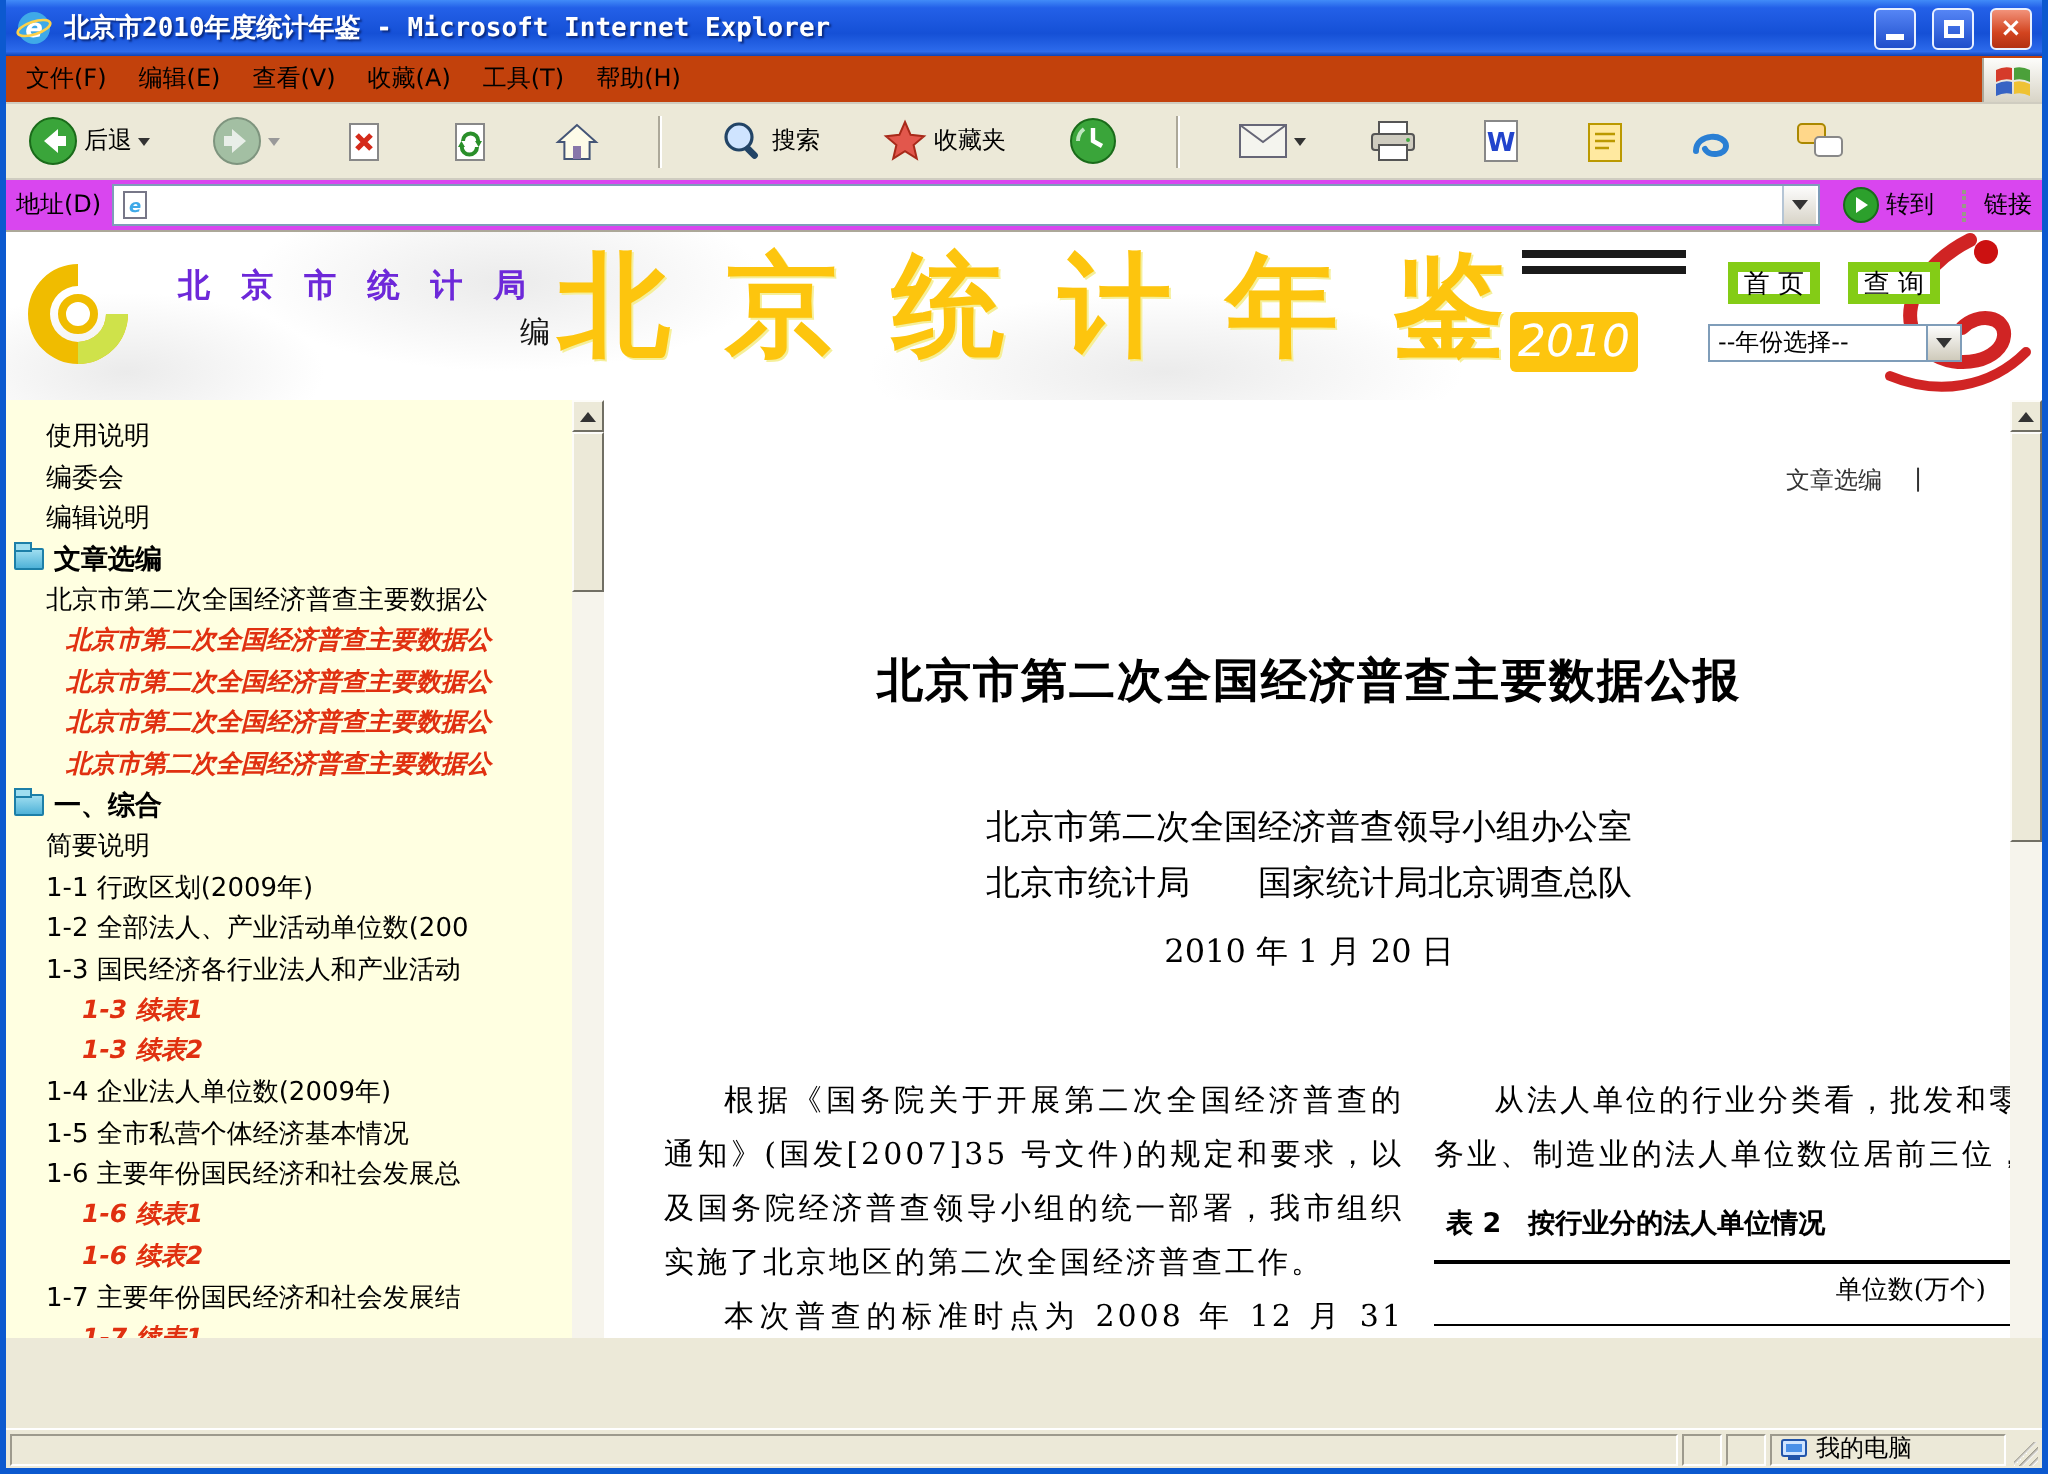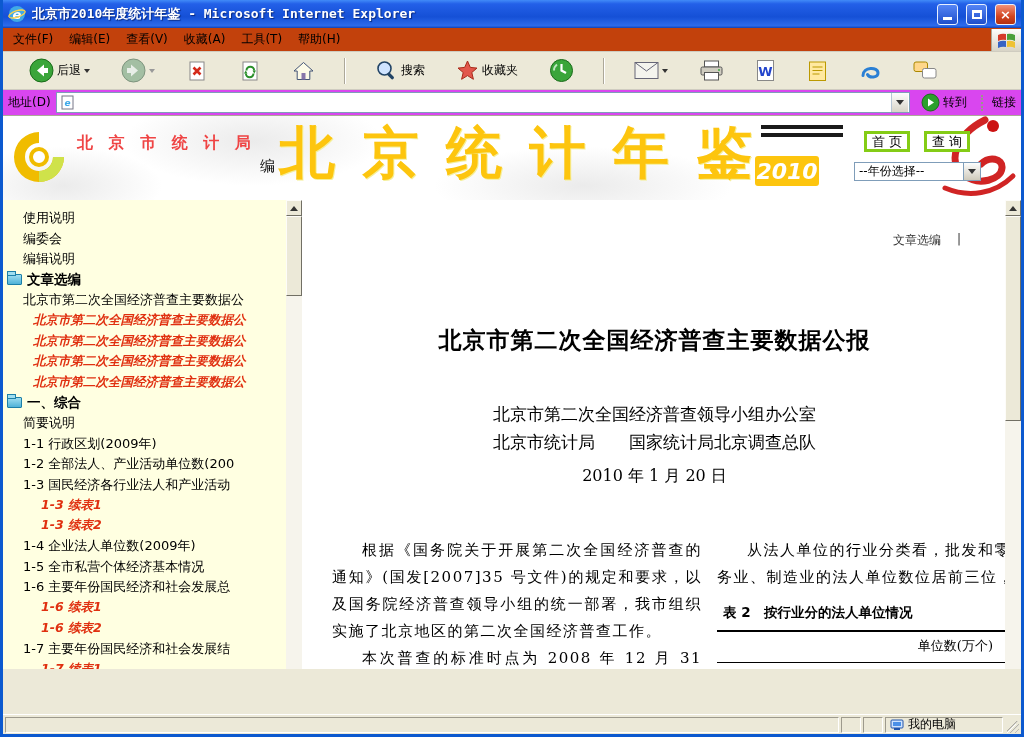--- a/index.html
+++ b/index.html
@@ -21,21 +21,21 @@
   .min-glyph{width:9px;height:3px;background:#fff;margin-top:9px;}
   .max-glyph{width:10px;height:9px;border:2px solid #fff;border-top-width:3px;}
   
   .menubar{height:24px;flex:none;background:#c2410c;display:flex;align-items:center;
     border-bottom:1px solid #cfccc0;padding-left:2px;}
   .menu-item{font-size:12px;color:#000;padding:3px 8px;cursor:default;}
   .winlogo-box{margin-left:auto;width:30px;height:22px;border-left:1px solid #aca899;
     background:linear-gradient(180deg,#fdfdfb,#d8d4c6);display:flex;align-items:center;justify-content:center;}
   
   .toolbar{height:38px;flex:none;background:#ece9d8;display:flex;align-items:center;gap:21px;
-    padding:0 21px;border-bottom:1px solid #cfccc0;}
+    padding:0 6px;border-bottom:1px solid #cfccc0;}
   .tbtn{display:flex;align-items:center;gap:3px;padding:2px 4px;border:1px solid transparent;border-radius:2px;cursor:default;}
   .tbtn-label{font-size:12px;color:#000;}
   .drop-arrow{width:0;height:0;border:3px solid transparent;border-top:4px solid #333;margin-top:4px;}
   .drop-arrow.dis{border-top-color:#999;}
   .tsep{width:2px;height:26px;border-left:1px solid #aca899;border-right:1px solid #fff;margin:0 3px;}
   
   .addressbar{height:26px;flex:none;background:#d946ef;display:flex;align-items:center;gap:5px;
     padding:0 5px;border-bottom:1px solid #aca899;}
   .addr-label{font-size:12px;color:#000;white-space:nowrap;}
   .addr-field{flex:1;height:21px;background:#fff;border:1px solid #7f9db9;display:flex;align-items:center;padding:0 1px;}
@@ -48,34 +48,34 @@
   .links-grip{width:3px;height:16px;border-left:2px dotted #9a968a;margin:0 3px;}
   
   .viewport{flex:1;display:flex;flex-direction:column;overflow:hidden;background:#fff;}
   
   .banner{height:84px;flex:none;background:#fff;position:relative;overflow:hidden;}
   .blob{position:absolute;border-radius:50%;background:radial-gradient(ellipse at center,#ebebeb 0%,rgba(255,255,255,0) 70%);}
   .b1{left:120px;top:-20px;width:260px;height:90px;}
   .b2{left:430px;top:30px;width:300px;height:80px;}
   .b3{left:-40px;top:30px;width:200px;height:80px;}
   .yb-logo{position:absolute;left:8px;top:13px;}
-  .org{position:absolute;left:74px;top:17px;color:#ef4444;}
+  .org{position:absolute;left:86px;top:17px;color:#6d28d9;}
   .org-l1{font-size:16px;font-weight:bold;letter-spacing:5px;white-space:nowrap;}
   .org-l2{font-size:14px;letter-spacing:1px;margin-top:7px;white-space:nowrap;}
   .side-char{position:absolute;left:257px;top:41px;font-size:15px;color:#111;}
   .banner-title{position:absolute;left:276px;top:0px;font-size:56px;font-weight:bold;color:#fdc50e;
     letter-spacing:4px;white-space:nowrap;font-family:"DejaVu Serif","Liberation Serif",serif;
     text-shadow:1px 1px 0 #f5ef9a;}
   .badge-lines{position:absolute;left:758px;top:9px;}
   .badge-lines div{width:82px;height:4px;background:#1a1a1a;margin-bottom:4px;}
   .year-badge{position:absolute;left:752px;top:40px;width:64px;height:30px;background:#fdc50e;
-    color:#fff;font-weight:bold;font-style:italic;font-size:22px;display:flex;align-items:center;
+    color:#fff;font-weight:normal;font-style:italic;font-size:22px;display:flex;align-items:center;
     justify-content:center;border-radius:3px;}
   .red-figure{position:absolute;right:2px;top:0;}
-  .btn-home,.btn-query{position:absolute;top:15px;width:46px;height:21px;border:3px solid #84cc16;
+  .btn-home,.btn-query{position:absolute;top:15px;width:46px;height:21px;border:5px solid #84cc16;
     background:#fff;font-size:13px;display:flex;align-items:center;justify-content:center;cursor:pointer;}
   .btn-home{left:861px;}
   .btn-query{left:921px;}
   .year-select{position:absolute;left:851px;top:46px;width:127px;height:19px;border:1px solid #7f9db9;
     background:#fff;font-size:12px;display:flex;align-items:center;padding-left:4px;cursor:pointer;}
   .ys-arrow{margin-left:auto;width:17px;height:100%;background:linear-gradient(#fdfdfd,#cfcabb);
     border-left:1px solid #7f9db9;display:flex;align-items:center;justify-content:center;}
   .tri-down{width:0;height:0;border:4px solid transparent;border-top:5px solid #333;margin-top:4px;}
   
   .frames{height:497px;flex:none;display:flex;overflow:hidden;}

